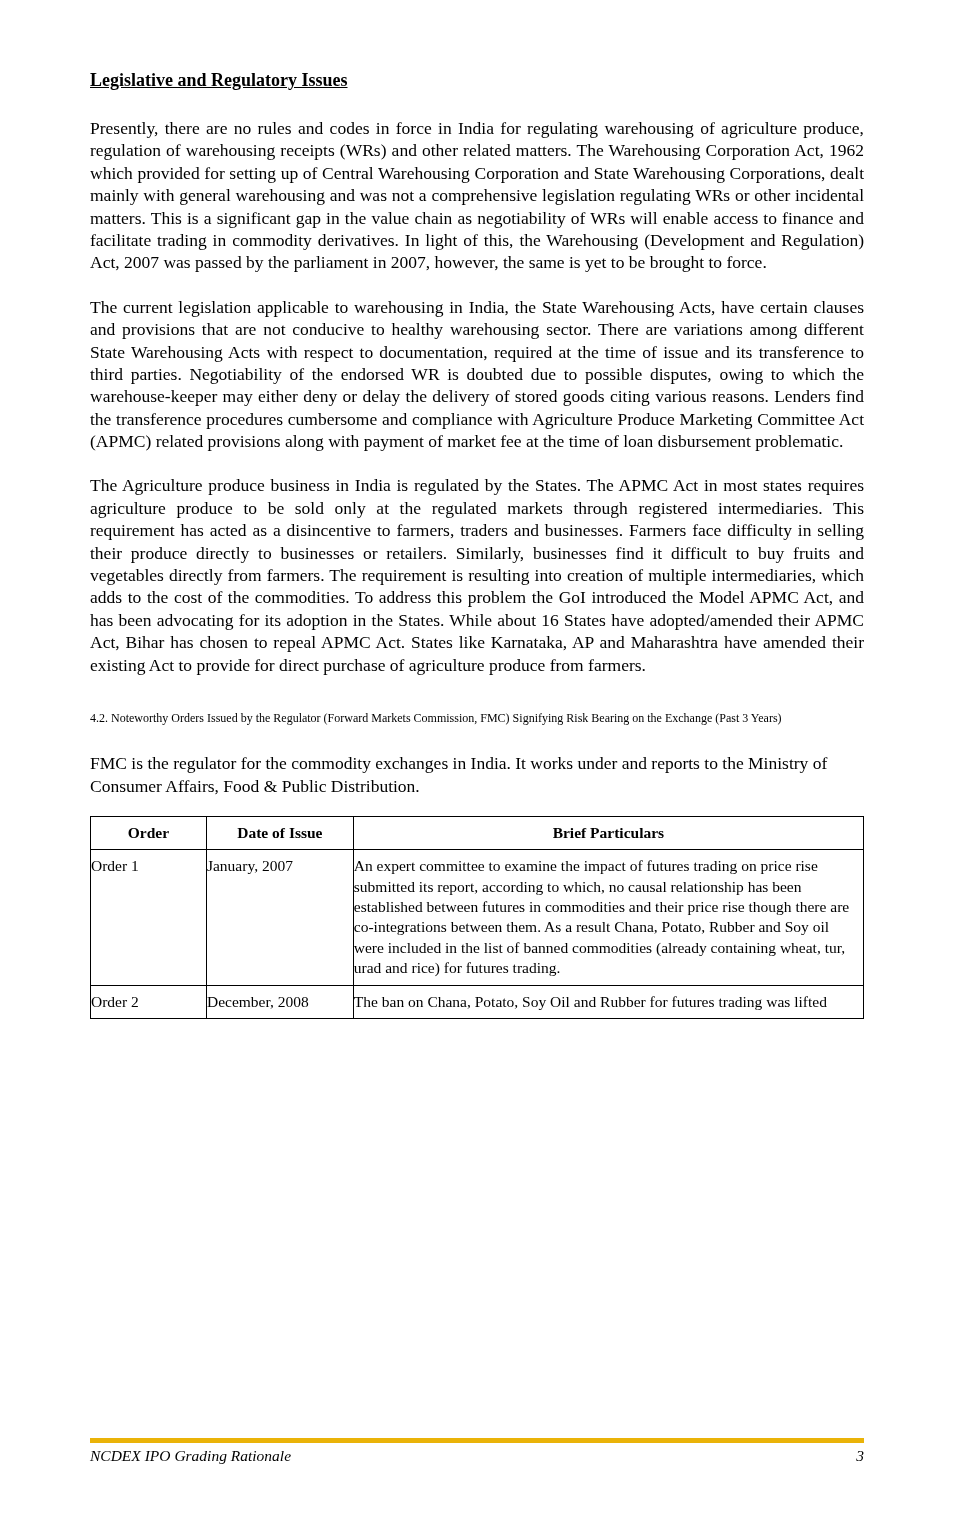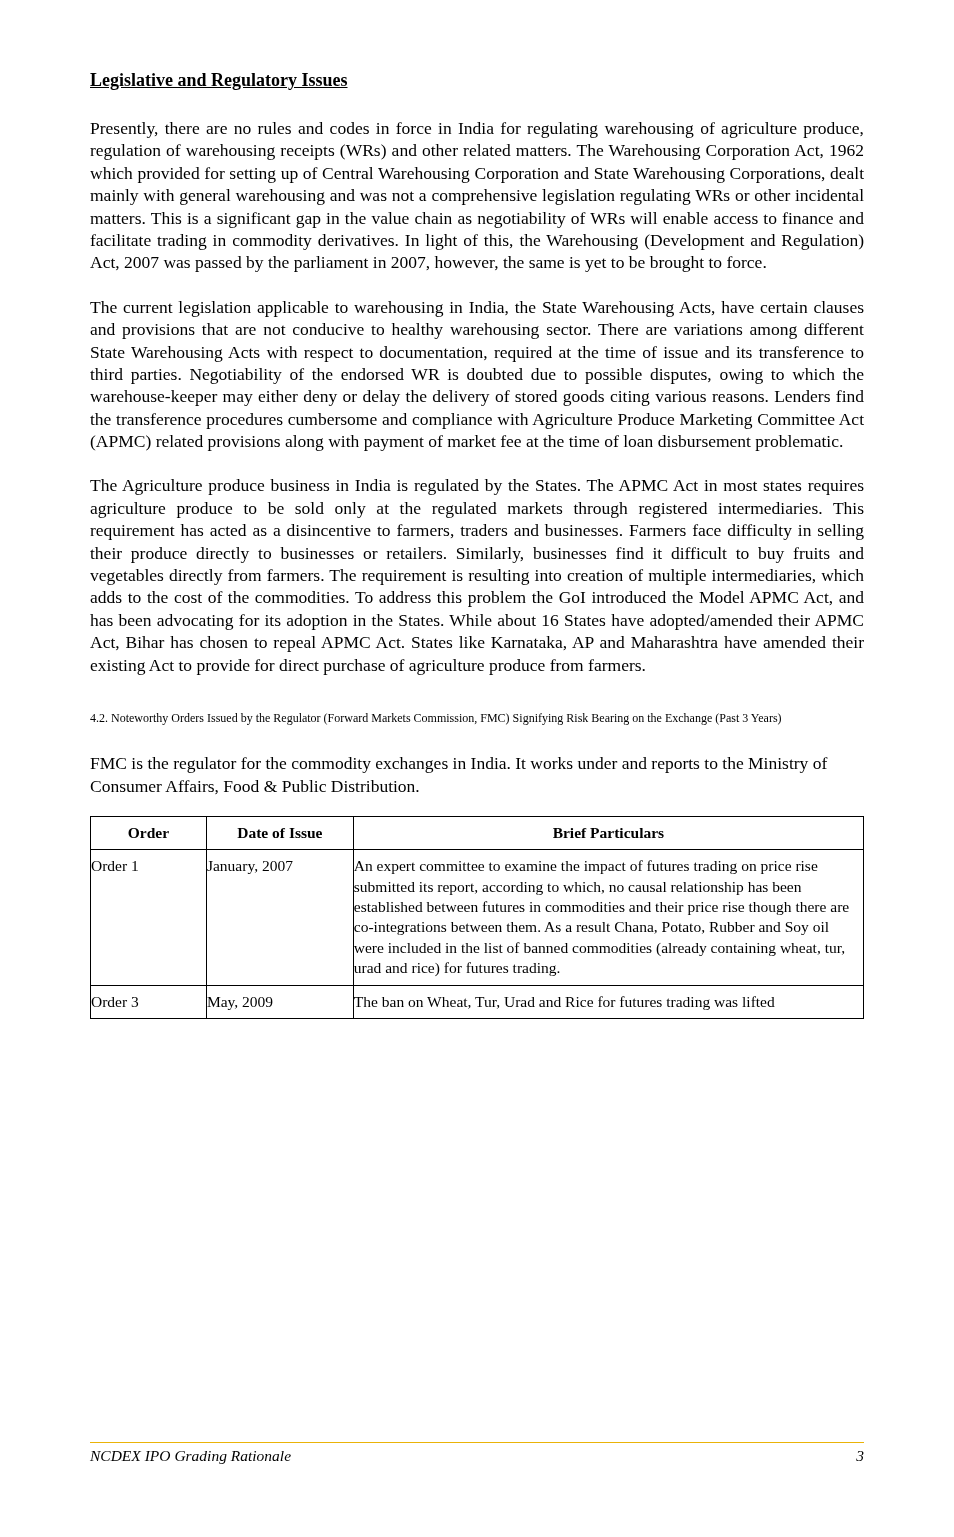--- a/index.html
+++ b/index.html
@@ -55,21 +55,21 @@
       background: #fff;
     }
     table.orders .col-order { width: 15%; }
     table.orders .col-date  { width: 19%; }
     table.orders .col-brief { width: 66%; }
     .footer {
       position: absolute;
       bottom: 72px;
       left: 90px;
       right: 90px;
-      border-top: 1px solid #eab308;
+      border-top: 5px solid #eab308;
       display: flex;
       justify-content: space-between;
       padding-top: 4px;
       font-style: italic;
       font-size: 15.5px;
     }
   </style>
 </head>
 <body>
 
@@ -91,23 +91,23 @@
       <th class="col-brief">Brief Particulars</th>
     </tr>
   </thead>
   <tbody>
     <tr>
       <td>Order 1</td>
       <td>January, 2007</td>
       <td>An expert committee to examine the impact of futures trading on price rise submitted its report, according to which, no causal relationship has been established between futures in commodities and their price rise though there are co-integrations between them. As a result Chana, Potato, Rubber and Soy oil were included in the list of banned commodities (already containing wheat, tur, urad and rice) for futures trading.</td>
     </tr>
     <tr>
-      <td>Order 3</td>
-      <td>May, 2009</td>
-      <td>The ban on Wheat, Tur, Urad and Rice for futures trading was lifted</td>
+      <td>Order 2</td>
+      <td>December, 2008</td>
+      <td>The ban on Chana, Potato, Soy Oil and Rubber for futures trading was lifted</td>
     </tr>
   </tbody>
 </table>
 
 <div class="footer">
   <span>NCDEX IPO Grading Rationale</span>
   <span>3</span>
 </div>
 
 </body></html>

